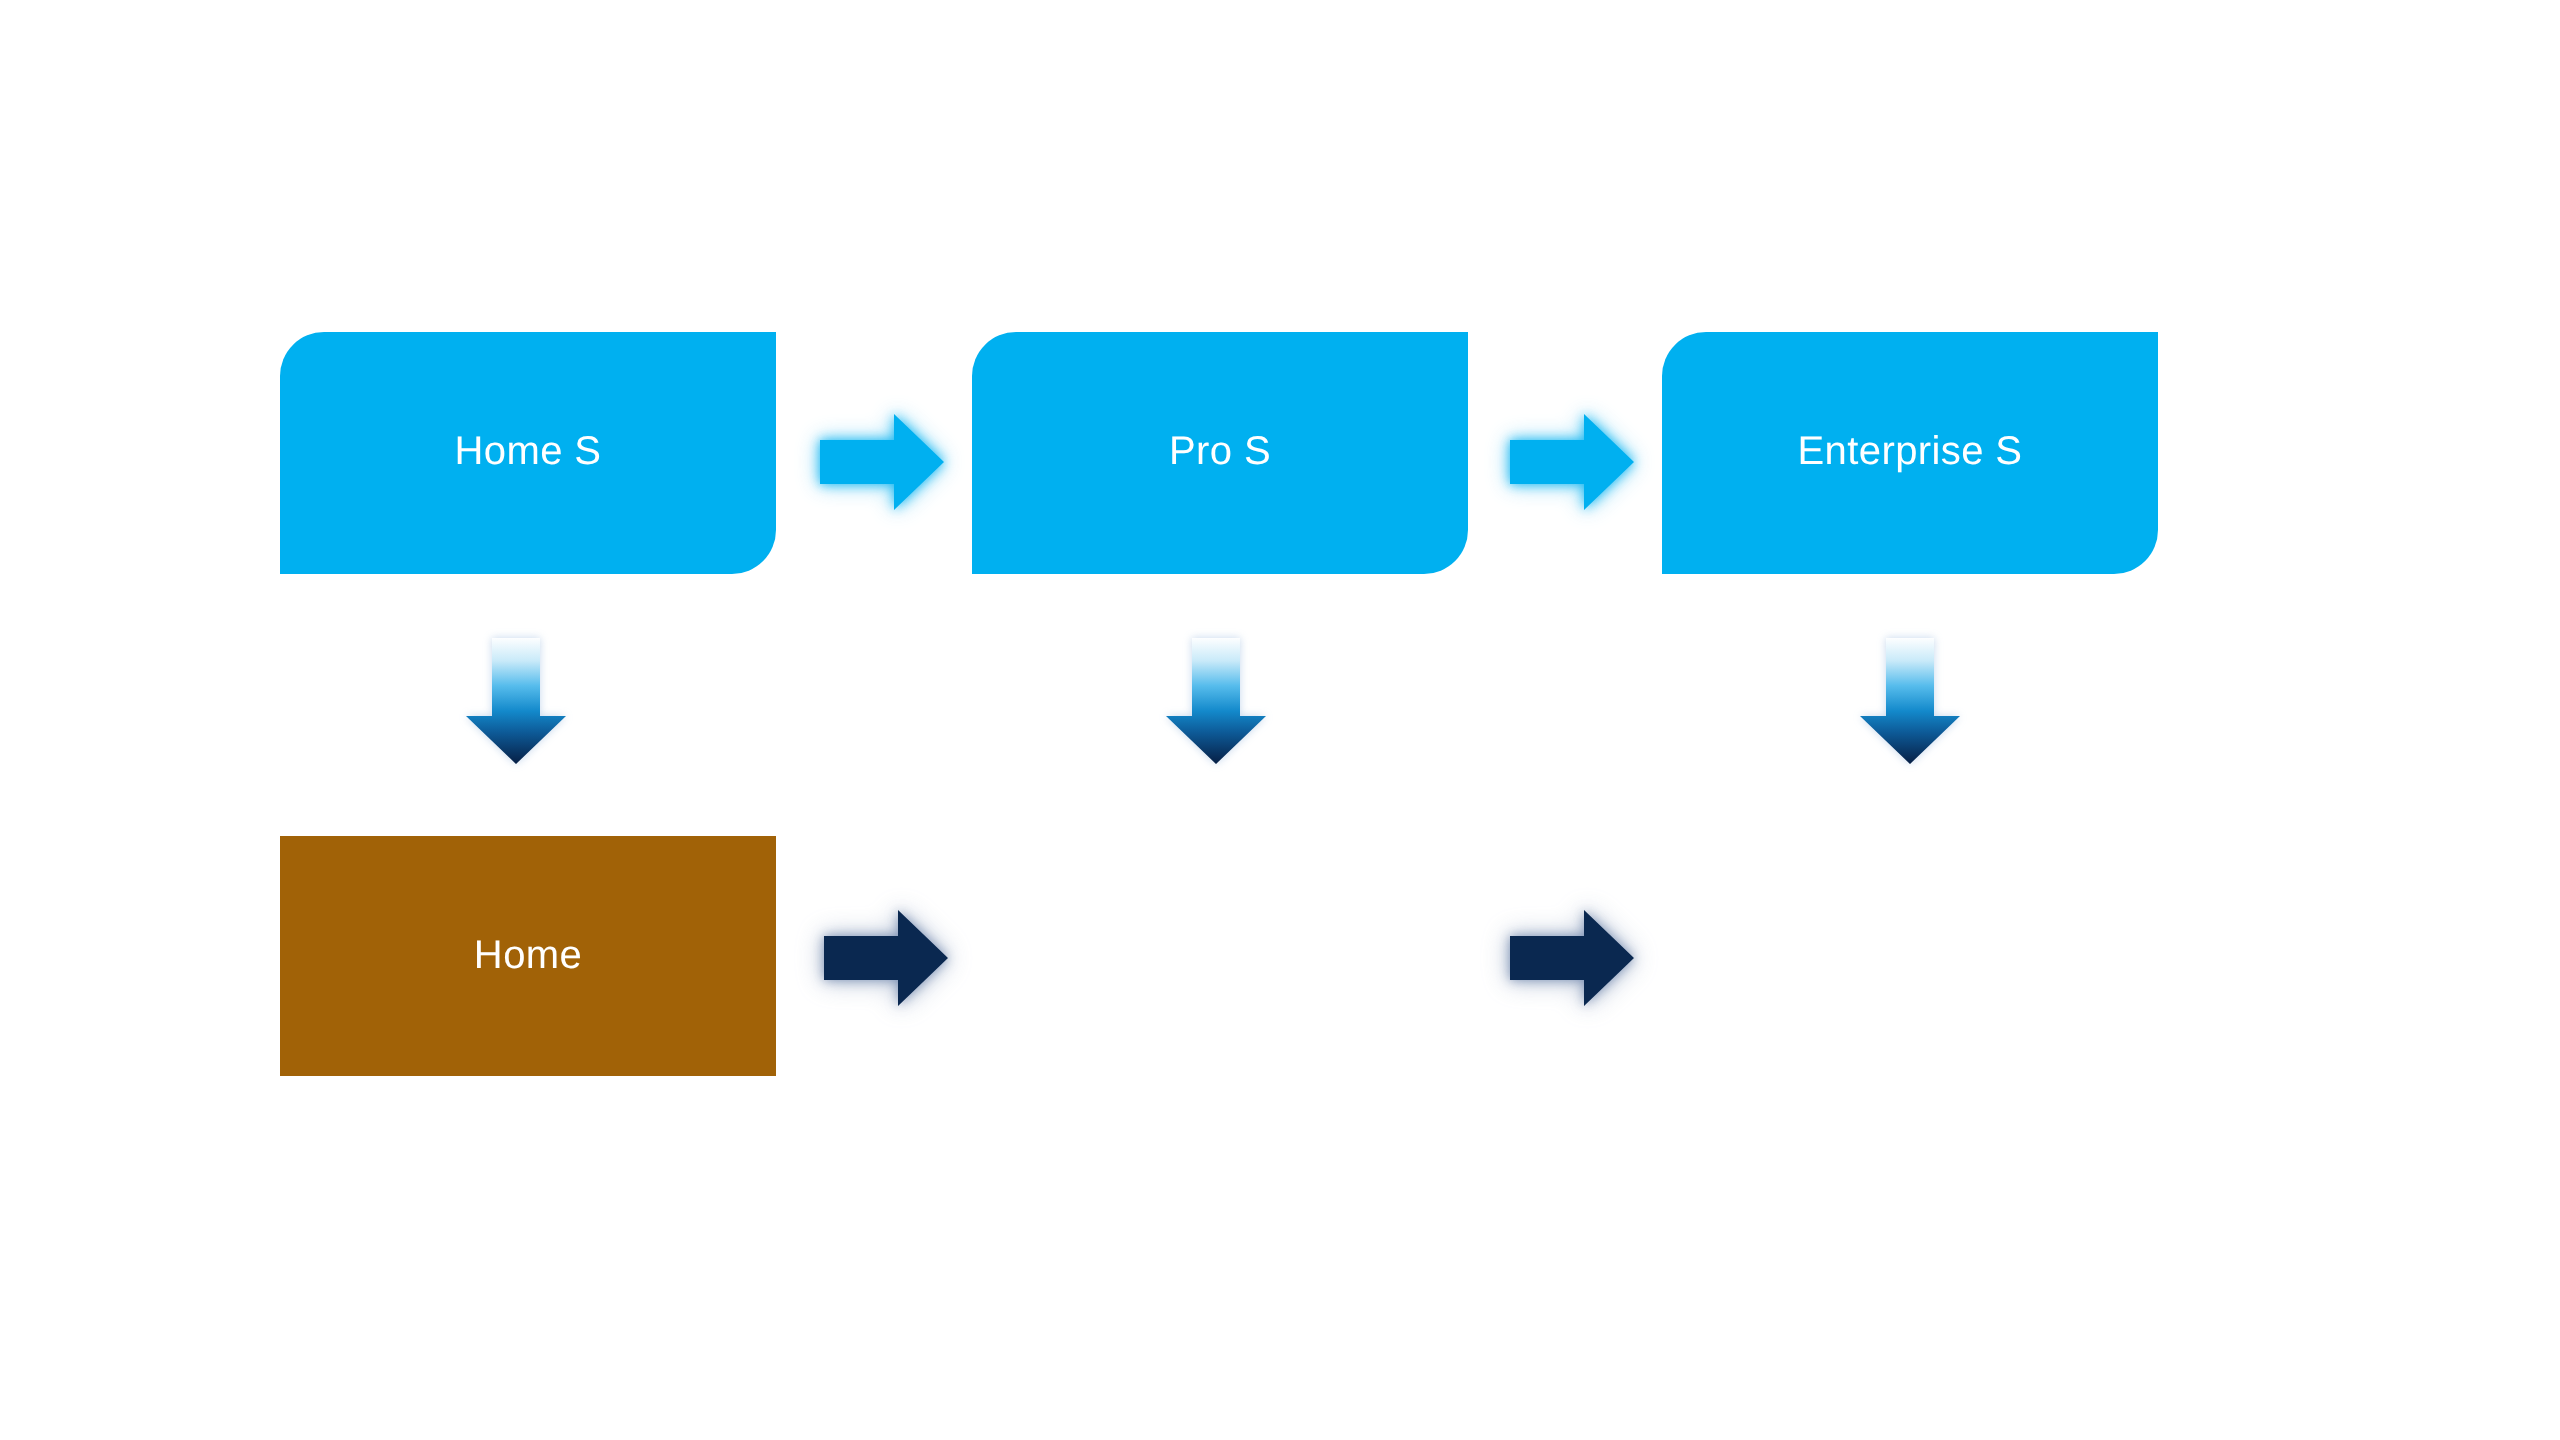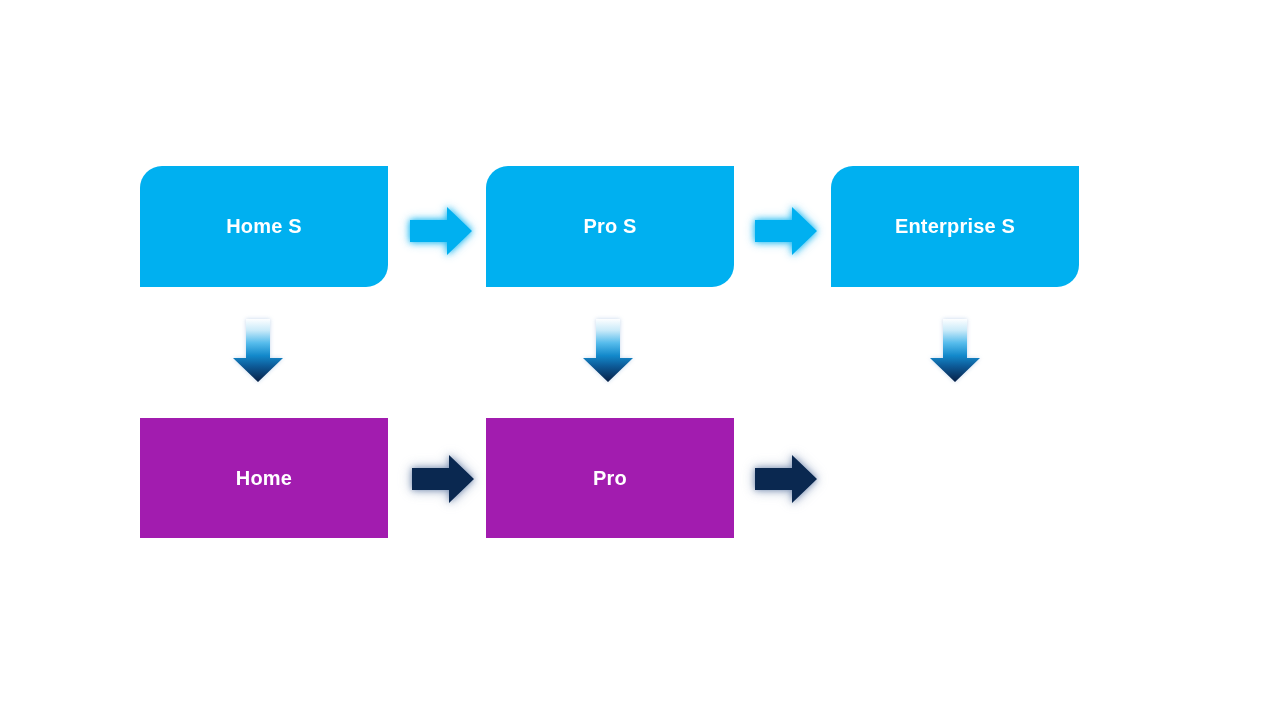--- a/index.html
+++ b/index.html
@@ -17,33 +17,33 @@
   }
   .node {
     position: absolute;
     width: 248px;
     display: flex;
     align-items: center;
     justify-content: center;
     text-align: center;
     color: #ffffff;
     font-size: 20px;
-    font-weight: 700;
+    font-weight: 400;
     letter-spacing: 0.2px;
   }
   .node.top {
     top: 166px;
     height: 121px;
     background: #00B0F0;
     border-radius: 22px 0 22px 0;
   }
   .node.bottom {
     top: 418px;
     height: 120px;
-    background: #a21caf;
+    background: #a16207;
     border-radius: 0;
   }
   .c0 { left: 140px; }
   .c1 { left: 486px; }
   .c2 { left: 831px; }
 
   .harrow {
     position: absolute;
     width: 62px;
     height: 48px;
@@ -127,23 +127,20 @@
   </div>
   <div class="varrow v2">
     <svg viewBox="0 0 50 63">
       <polygon points="13,0 37,0 37,39 50,39 25,63 0,39 13,39" fill="url(#downArrowGrad)"></polygon>
     </svg>
   </div>
 
   <div class="node bottom c0">
     <span>Home</span>
   </div>
-  <div class="node bottom c1">
-    <span>Pro</span>
-  </div>
 
   <div class="harrow bottomrow hb0">
     <svg viewBox="0 0 62 48">
       <polygon points="0,13 37,13 37,0 62,24 37,48 37,35 0,35" fill="#0A2850"></polygon>
     </svg>
   </div>
   <div class="harrow bottomrow hb1">
     <svg viewBox="0 0 62 48">
       <polygon points="0,13 37,13 37,0 62,24 37,48 37,35 0,35" fill="#0A2850"></polygon>
     </svg>

